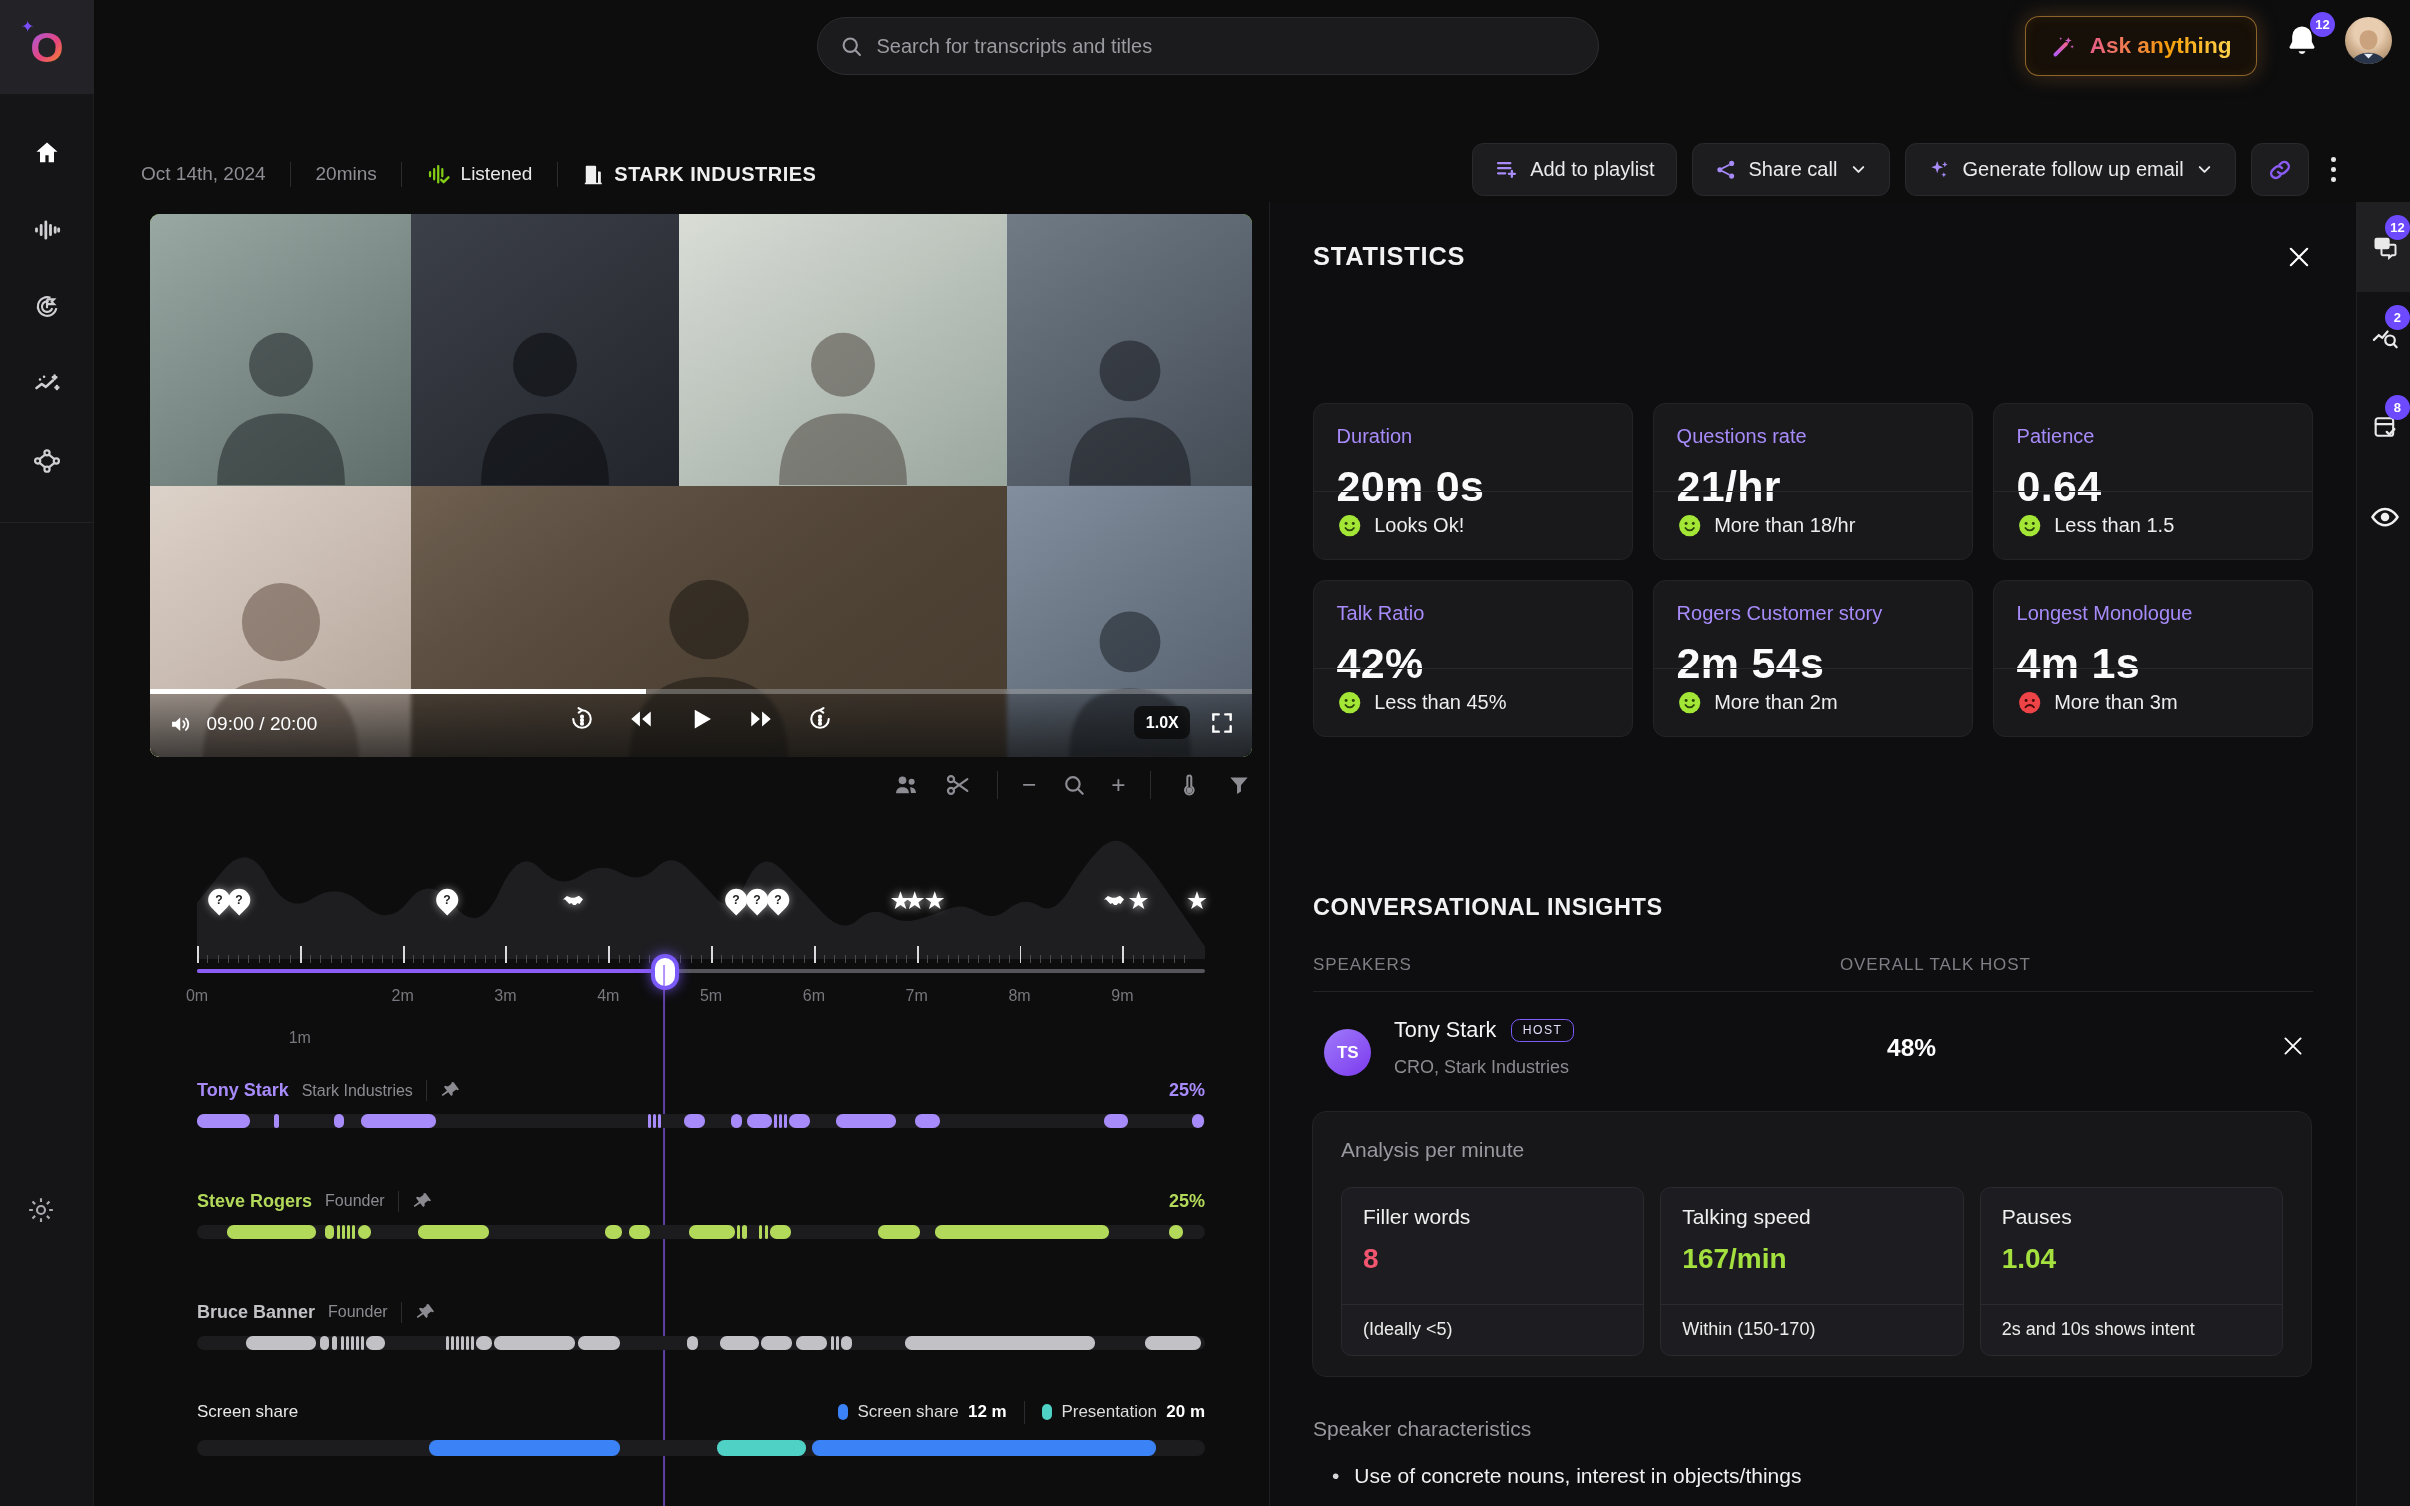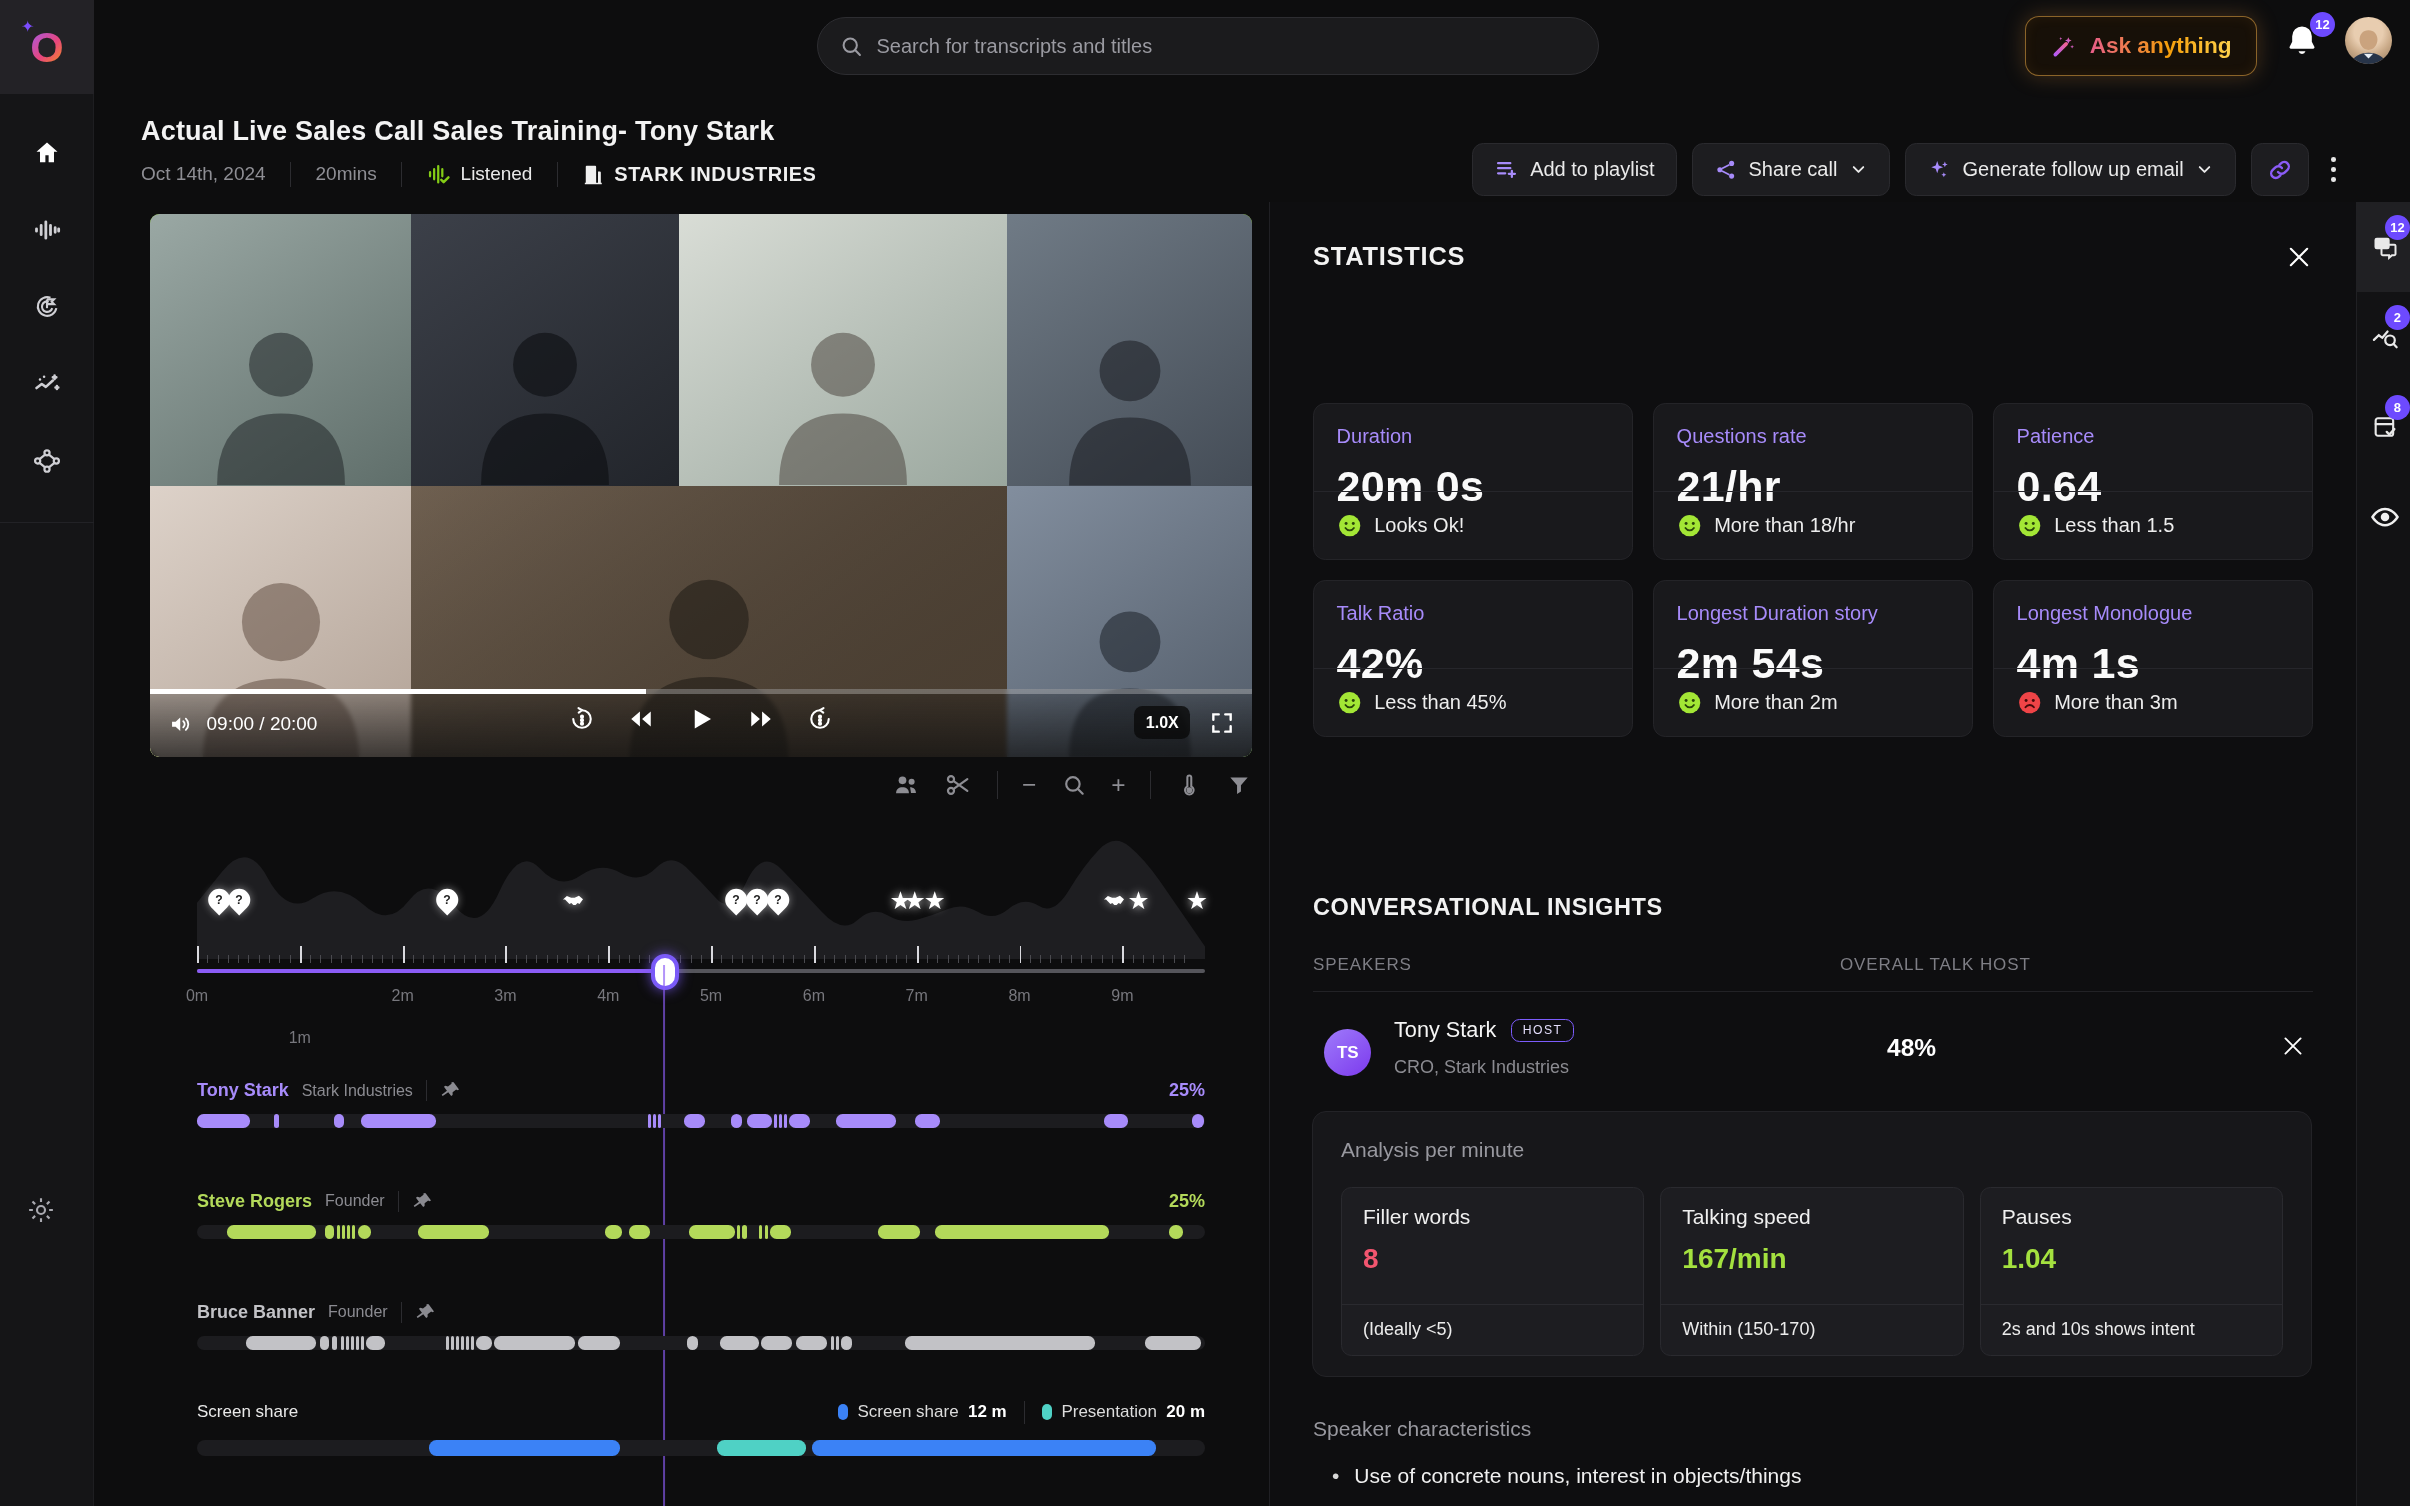--- a/index.html
+++ b/index.html
@@ -234,21 +234,20 @@
     <div class="avatar">
       <svg width="47" height="38" viewBox="0 0 50 40">
           <path d="M25 0c6 0 9.5 4.5 9.5 10S31 21 25 21s-9.5-5.5-9.5-11S19 0 25 0z" fill="#caa37e"></path>
           <path d="M5 40c1-10 9-16 20-16s19 6 20 16H5z" fill="#273449"></path>
           <path d="M20 25l5 5 5-5" fill="#e8eef5"></path>
         </svg>
     </div>
   </header>
 
   <section id="callheader">
-    <h1 class="ctitle">Actual Live Sales Call Sales Training- Tony Stark</h1>
     <div class="cmeta">
       <span>Oct 14th, 2024</span>
       <span class="msep"></span>
       <span>20mins</span>
       <span class="msep"></span>
       <span class="listened">
         <svg width="24.5" height="24.5" viewBox="0 0 24 24" fill="none">
             <path d="M3 10v4M7 7v10M11 4v16M15 7v7" stroke="#84cc16" stroke-width="2.2" stroke-linecap="round"></path>
             <path d="M14 17.5l2.3 2.3L21 15" stroke="#84cc16" stroke-width="2.4" stroke-linecap="round" stroke-linejoin="round" fill="none"></path>
           </svg>
@@ -811,21 +810,21 @@
               <svg width="25.4" height="25.4" viewBox="0 0 24 24">
                 <circle cx="12" cy="12" r="10" fill="#a3e635"></circle>
                 <circle cx="8.6" cy="10" r="1.4" fill="#29430a"></circle>
                 <circle cx="15.4" cy="10" r="1.4" fill="#29430a"></circle>
                 <path d="M8 14.2c1 1.5 2.4 2.2 4 2.2s3-.7 4-2.2" stroke="#29430a" stroke-width="1.7" fill="none" stroke-linecap="round"></path>
               </svg>
               <span>Less than 45%</span>
             </div>
           </div>
           <div class="scard">
-            <div class="slabel">Longest Duration story</div>
+            <div class="slabel">Rogers Customer story</div>
             <div class="svalue">2m 54s</div>
             <div class="sfoot">
               <svg width="25.4" height="25.4" viewBox="0 0 24 24">
                 <circle cx="12" cy="12" r="10" fill="#a3e635"></circle>
                 <circle cx="8.6" cy="10" r="1.4" fill="#29430a"></circle>
                 <circle cx="15.4" cy="10" r="1.4" fill="#29430a"></circle>
                 <path d="M8 14.2c1 1.5 2.4 2.2 4 2.2s3-.7 4-2.2" stroke="#29430a" stroke-width="1.7" fill="none" stroke-linecap="round"></path>
               </svg>
               <span>More than 2m</span>
             </div>

